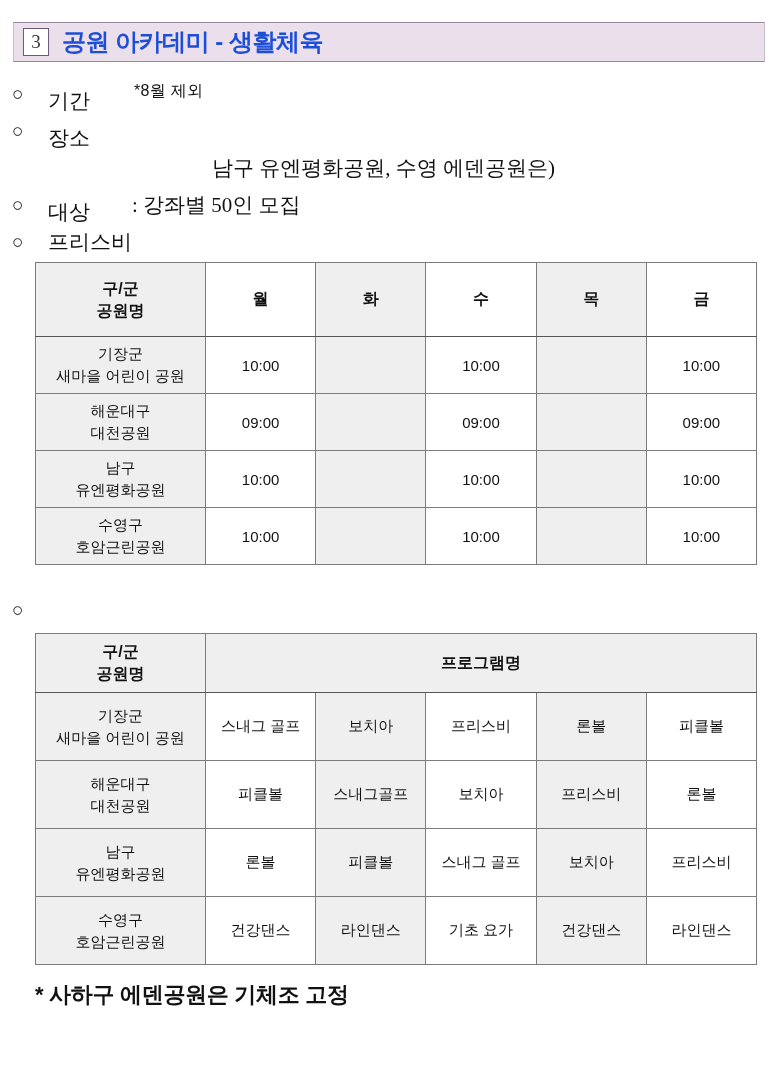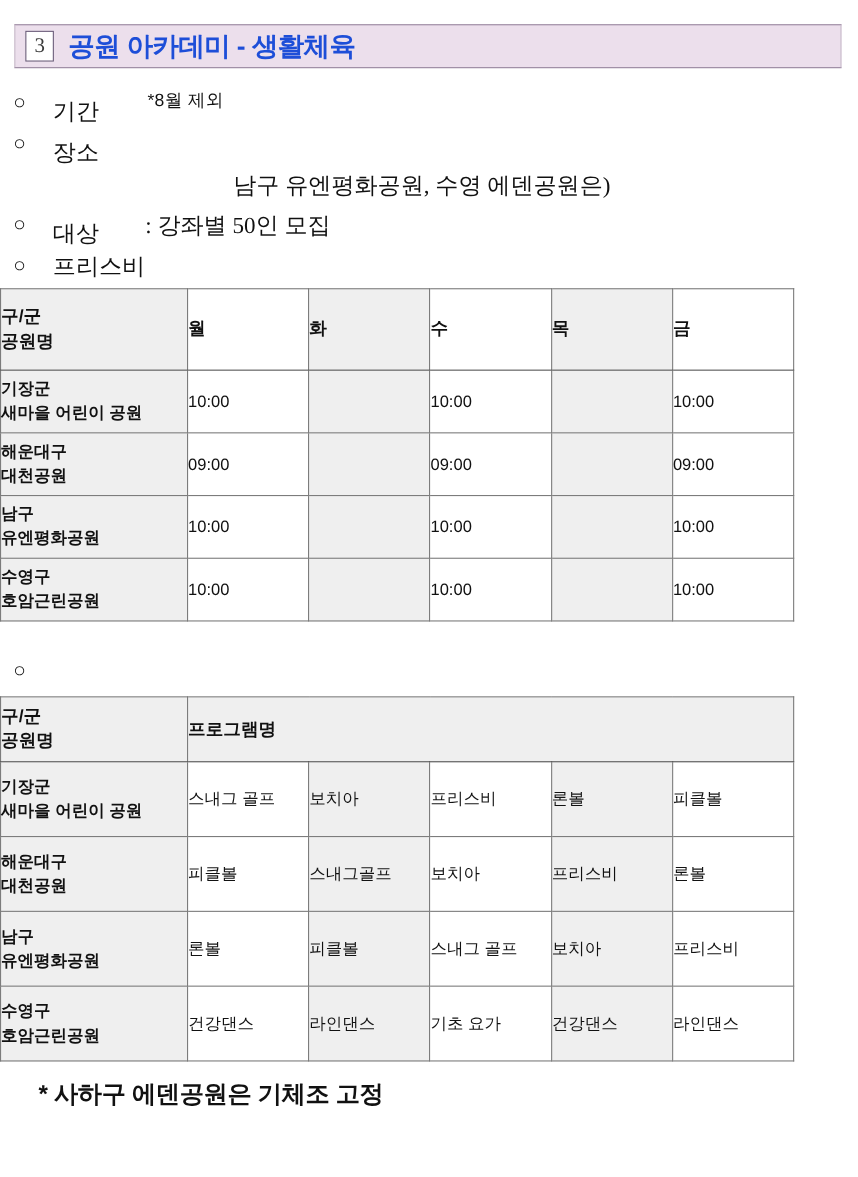--- a/index.html
+++ b/index.html
@@ -72,34 +72,35 @@
     margin-left: 2px;
     letter-spacing: 0.3px;
     white-space: nowrap;
   }
 
   
   table.tbl {
     border-collapse: collapse;
     table-layout: fixed;
     width: 722px;
-    text-align: left;
+    margin-left: 35px;
+    text-align: center;
     font-size: 15px;
     color: #111111;
     border: 1.5px solid #565656;
   }
   table.tbl td, table.tbl th { border: 1px solid #7c7c7c; vertical-align: middle; padding: 0; }
   table.tbl th { font-size: 16px; font-weight: bold; }
   table.tbl .hrow th { border-bottom: 1.5px solid #565656; }
   col.c0 { width: 170px; }
   .t1 .hrow { height: 74px; }
   .t1 .brow { height: 57px; }
   .t2 .hrow { height: 59px; }
   .t2 .brow { height: 68px; }
-  .namecol { background: #efefef; font-weight: bold; }
+  .namecol { background: #efefef; font-weight: normal; }
   th.namecol { font-weight: bold; }
   .shade { background: #efefef; }
   .cell-2line div { line-height: 22px; }
   .t1 { margin-top: 2px; }
   .t2 { margin-top: 5px; }
   .sec-gap { margin-top: 26px; }
 
   
   .footnote {
     margin: 15px 0 0 35px;

